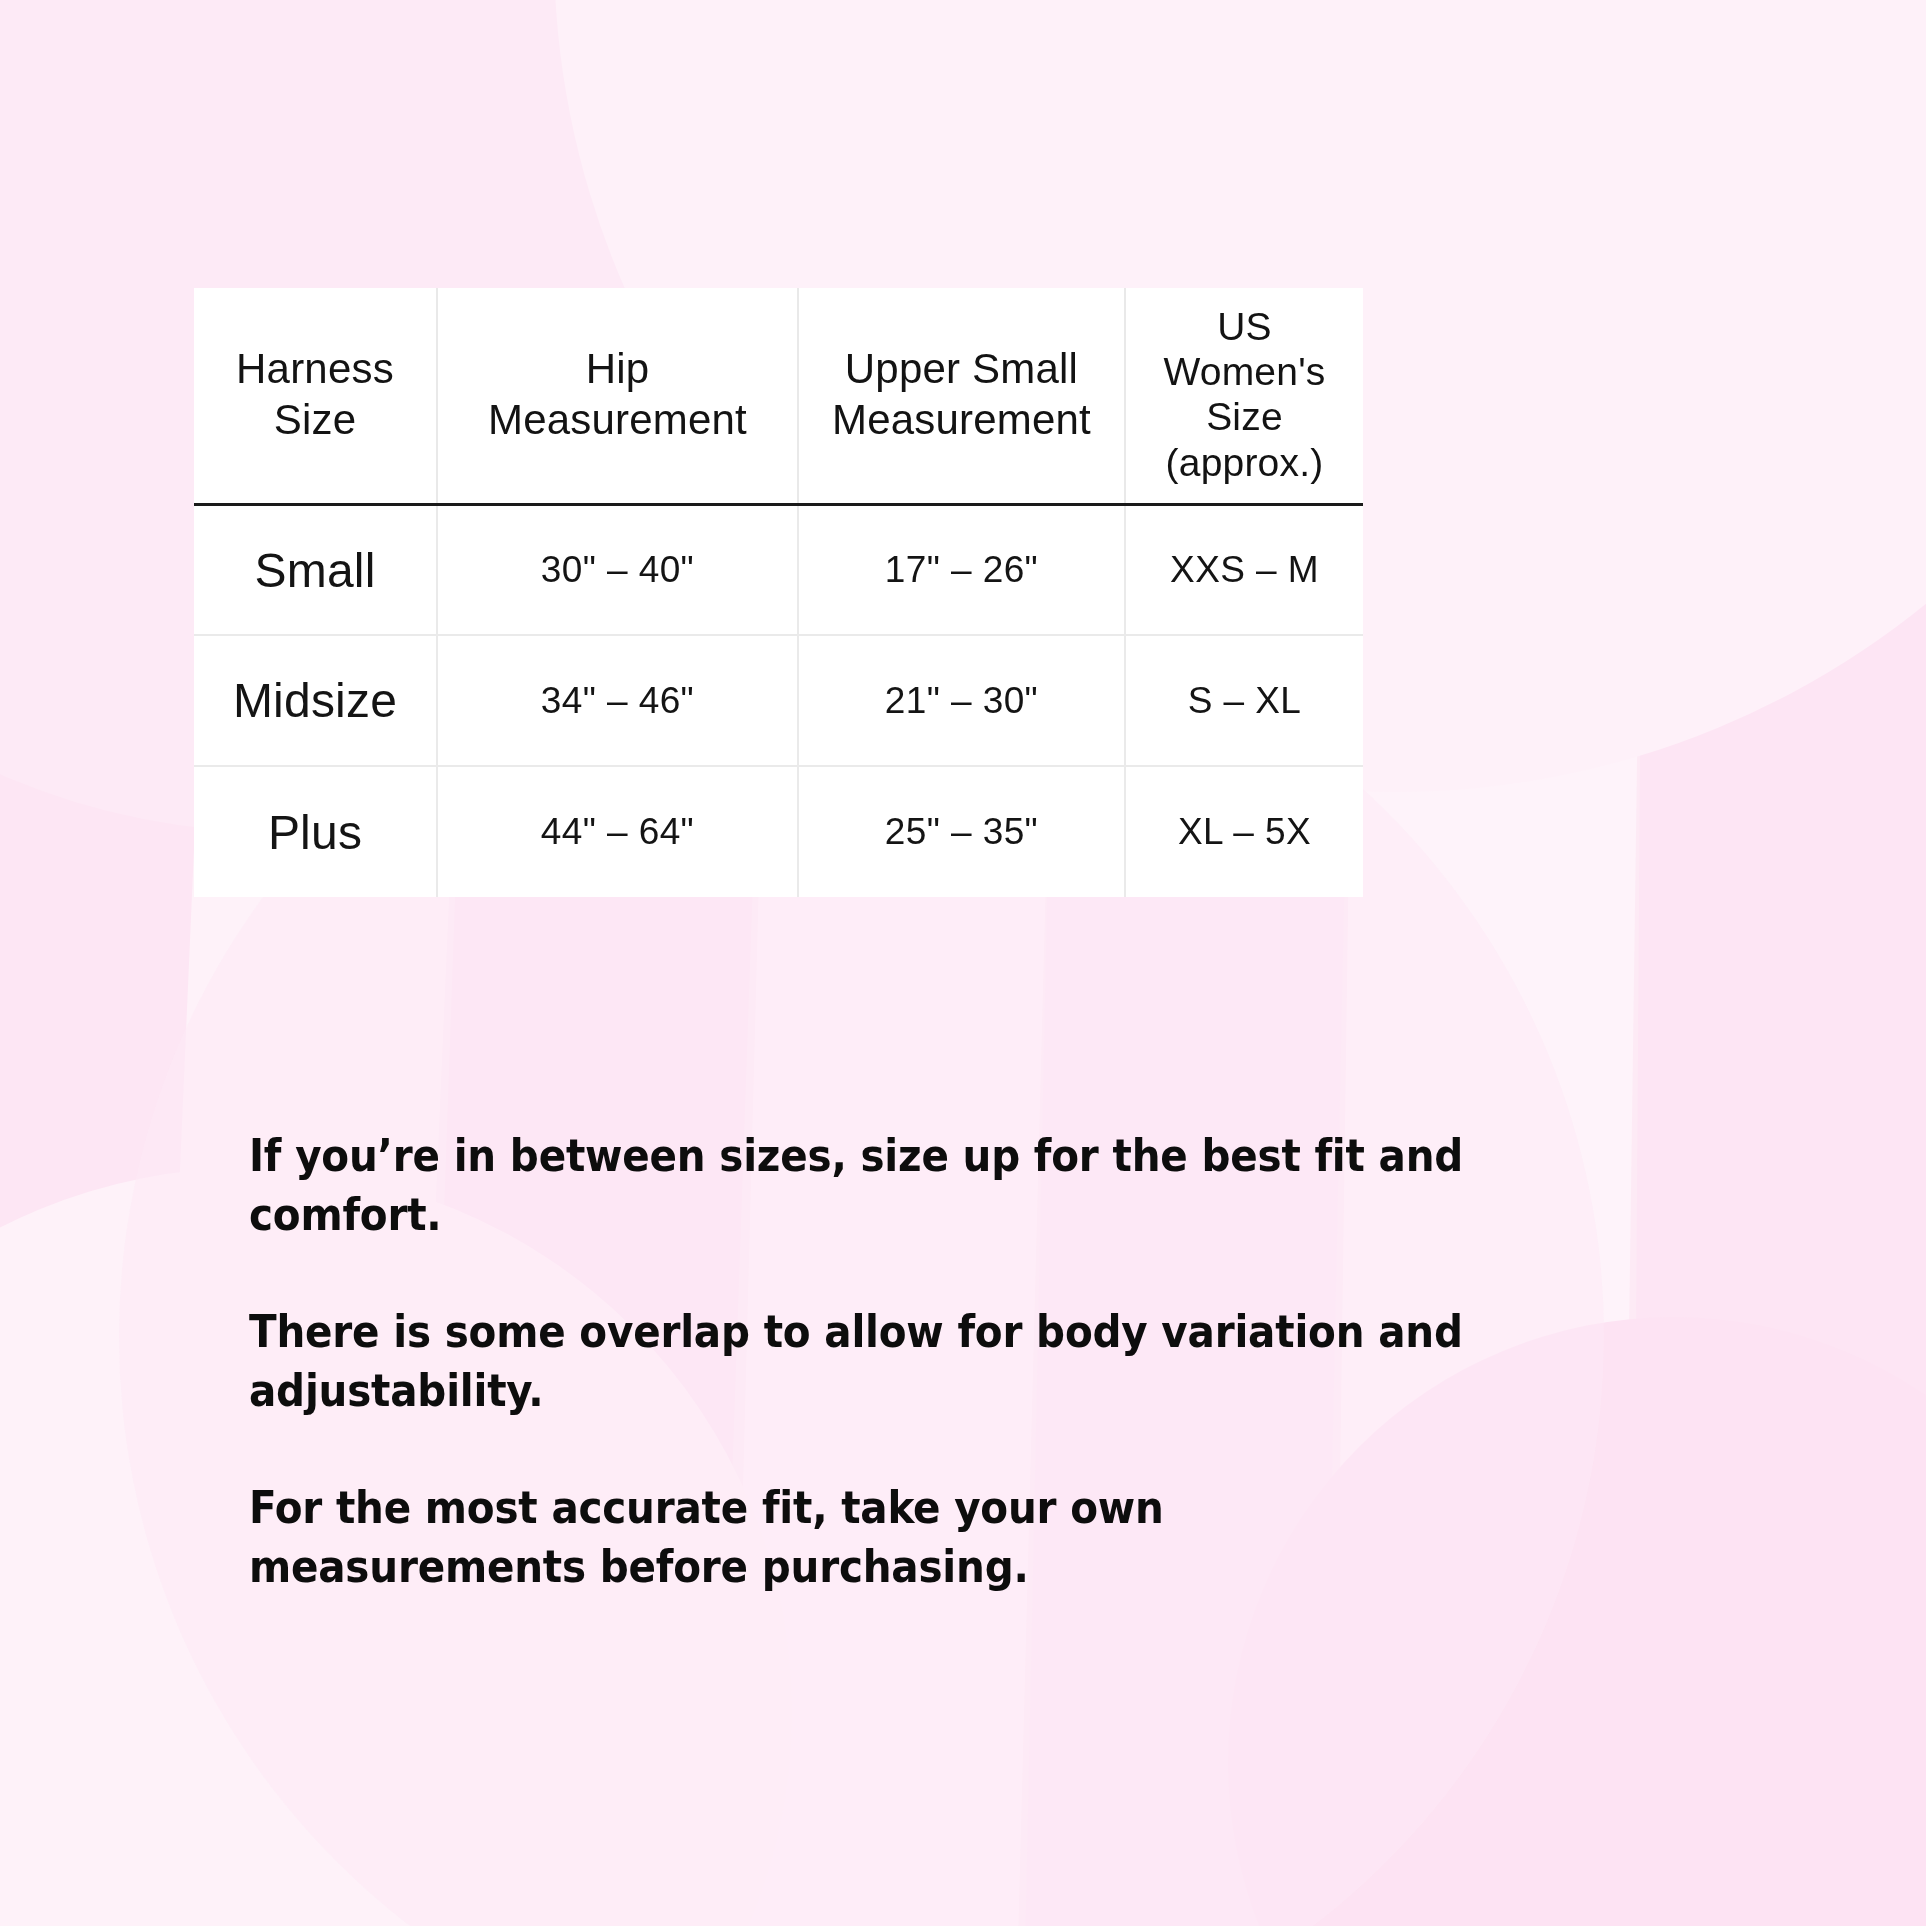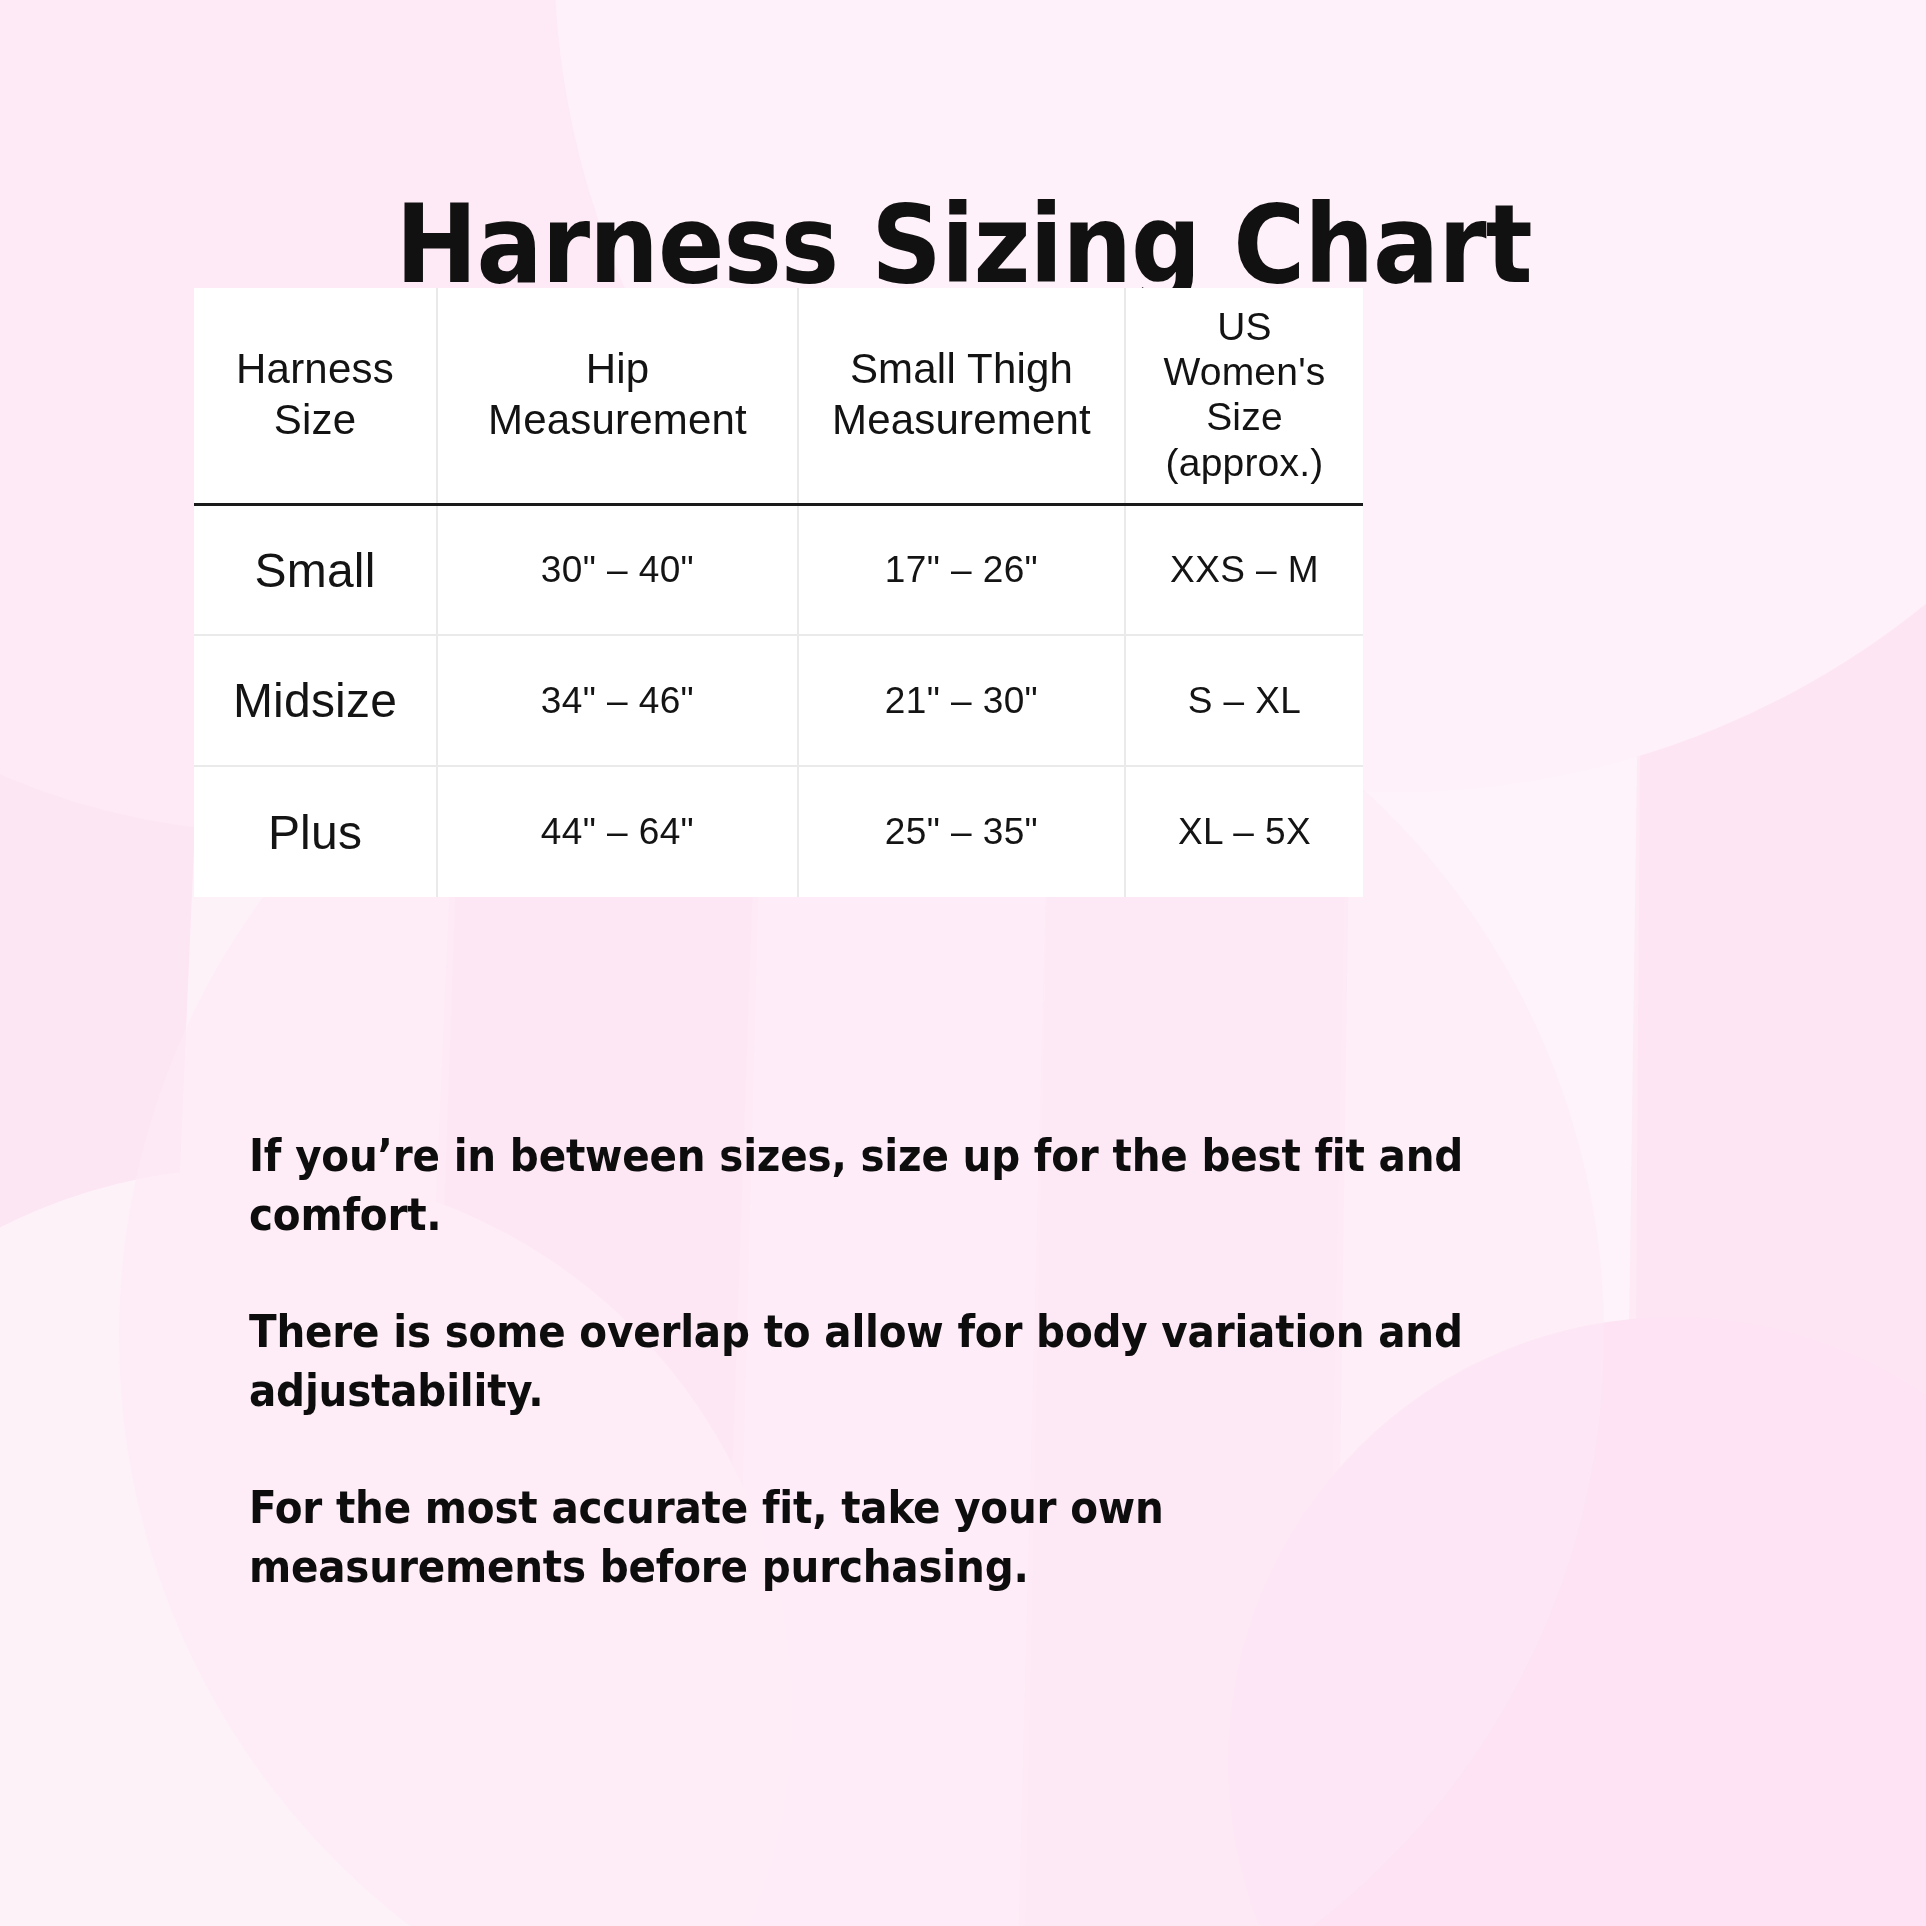--- a/index.html
+++ b/index.html
@@ -157,42 +157,41 @@
 
   <div class="blob" style="left:-416px; top:-554px; width:1386px; height:1386px; background:#fdeaf6;"></div>
   <div class="blob" style="left:554px; top:-891px; width:1683px; height:1683px; background:#fef1f9;"></div>
   <div class="blob" style="left:1228px; top:1317px; width:891px; height:891px; background:#fde3f3;"></div>
   <div class="blob" style="left:-297px; top:1168px; width:1089px; height:1089px; background:#fef2f9;"></div>
   <div class="blob" style="left:119px; top:594px; width:1485px; height:1485px; background:rgba(253,233,245,0.55);"></div>
 </div>
 
 <div id="page">
 
-  <h1 id="page-title">Harness Sizing Chart</h1>
 
   <div id="sizing-table-wrap">
     <table class="sizing-table">
       <colgroup>
         <col class="c1">
           <col class="c2">
           <col class="c3">
           <col class="c4">
       </colgroup>
       <thead>
         <tr>
           <th>
             <span>Harness</span><br>
             <span>Size</span>
           </th>
           <th>
             <span>Hip</span><br>
             <span>Measurement</span>
           </th>
           <th>
-            <span>Small Thigh</span><br>
+            <span>Upper Small</span><br>
             <span>Measurement</span>
           </th>
           <th class="small-head">
             <span>US Women's</span><br>
             <span>Size</span><br>
             <span>(approx.)</span>
           </th>
         </tr>
       </thead>
       <tbody>

